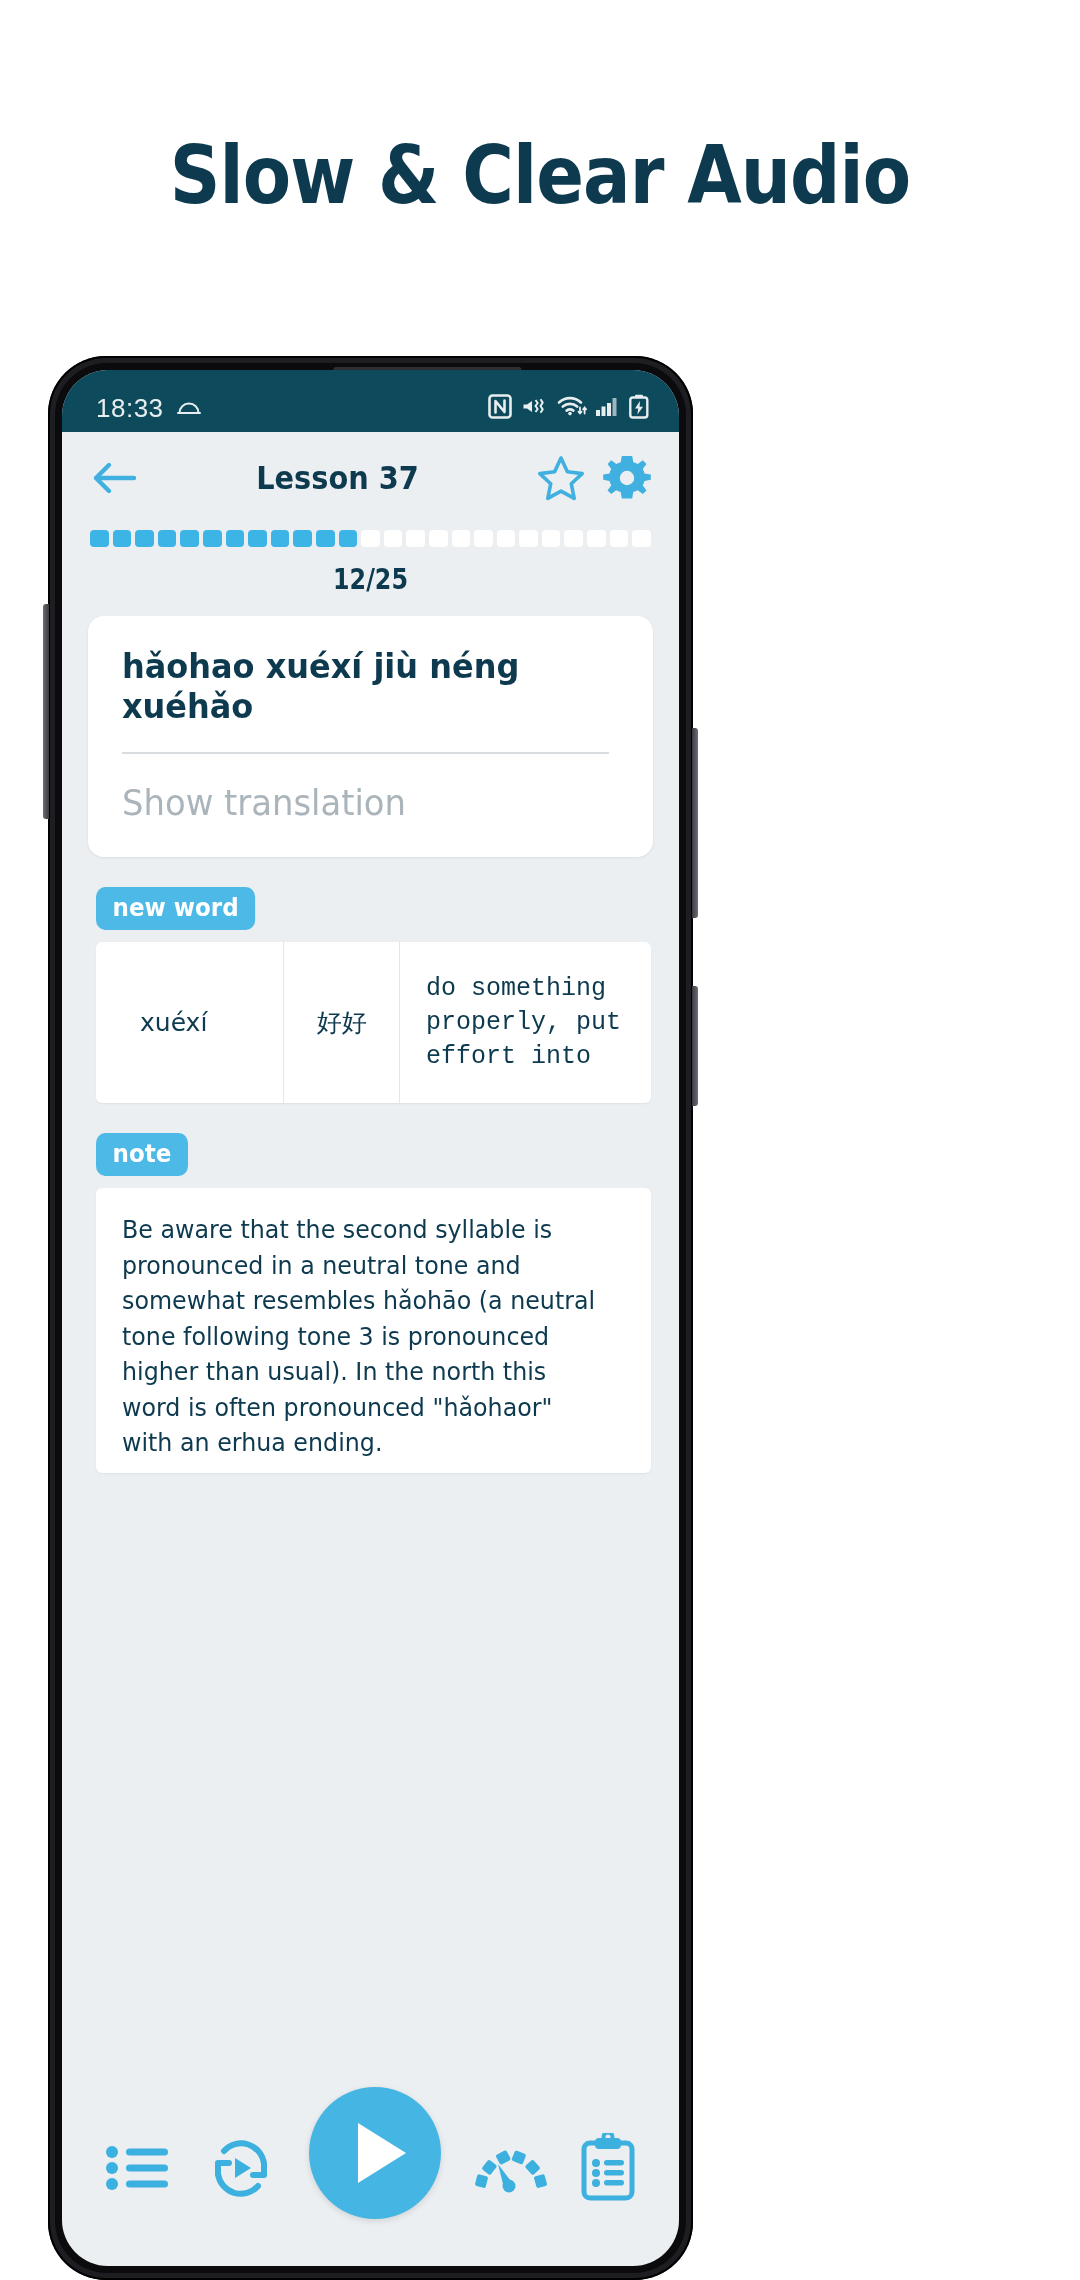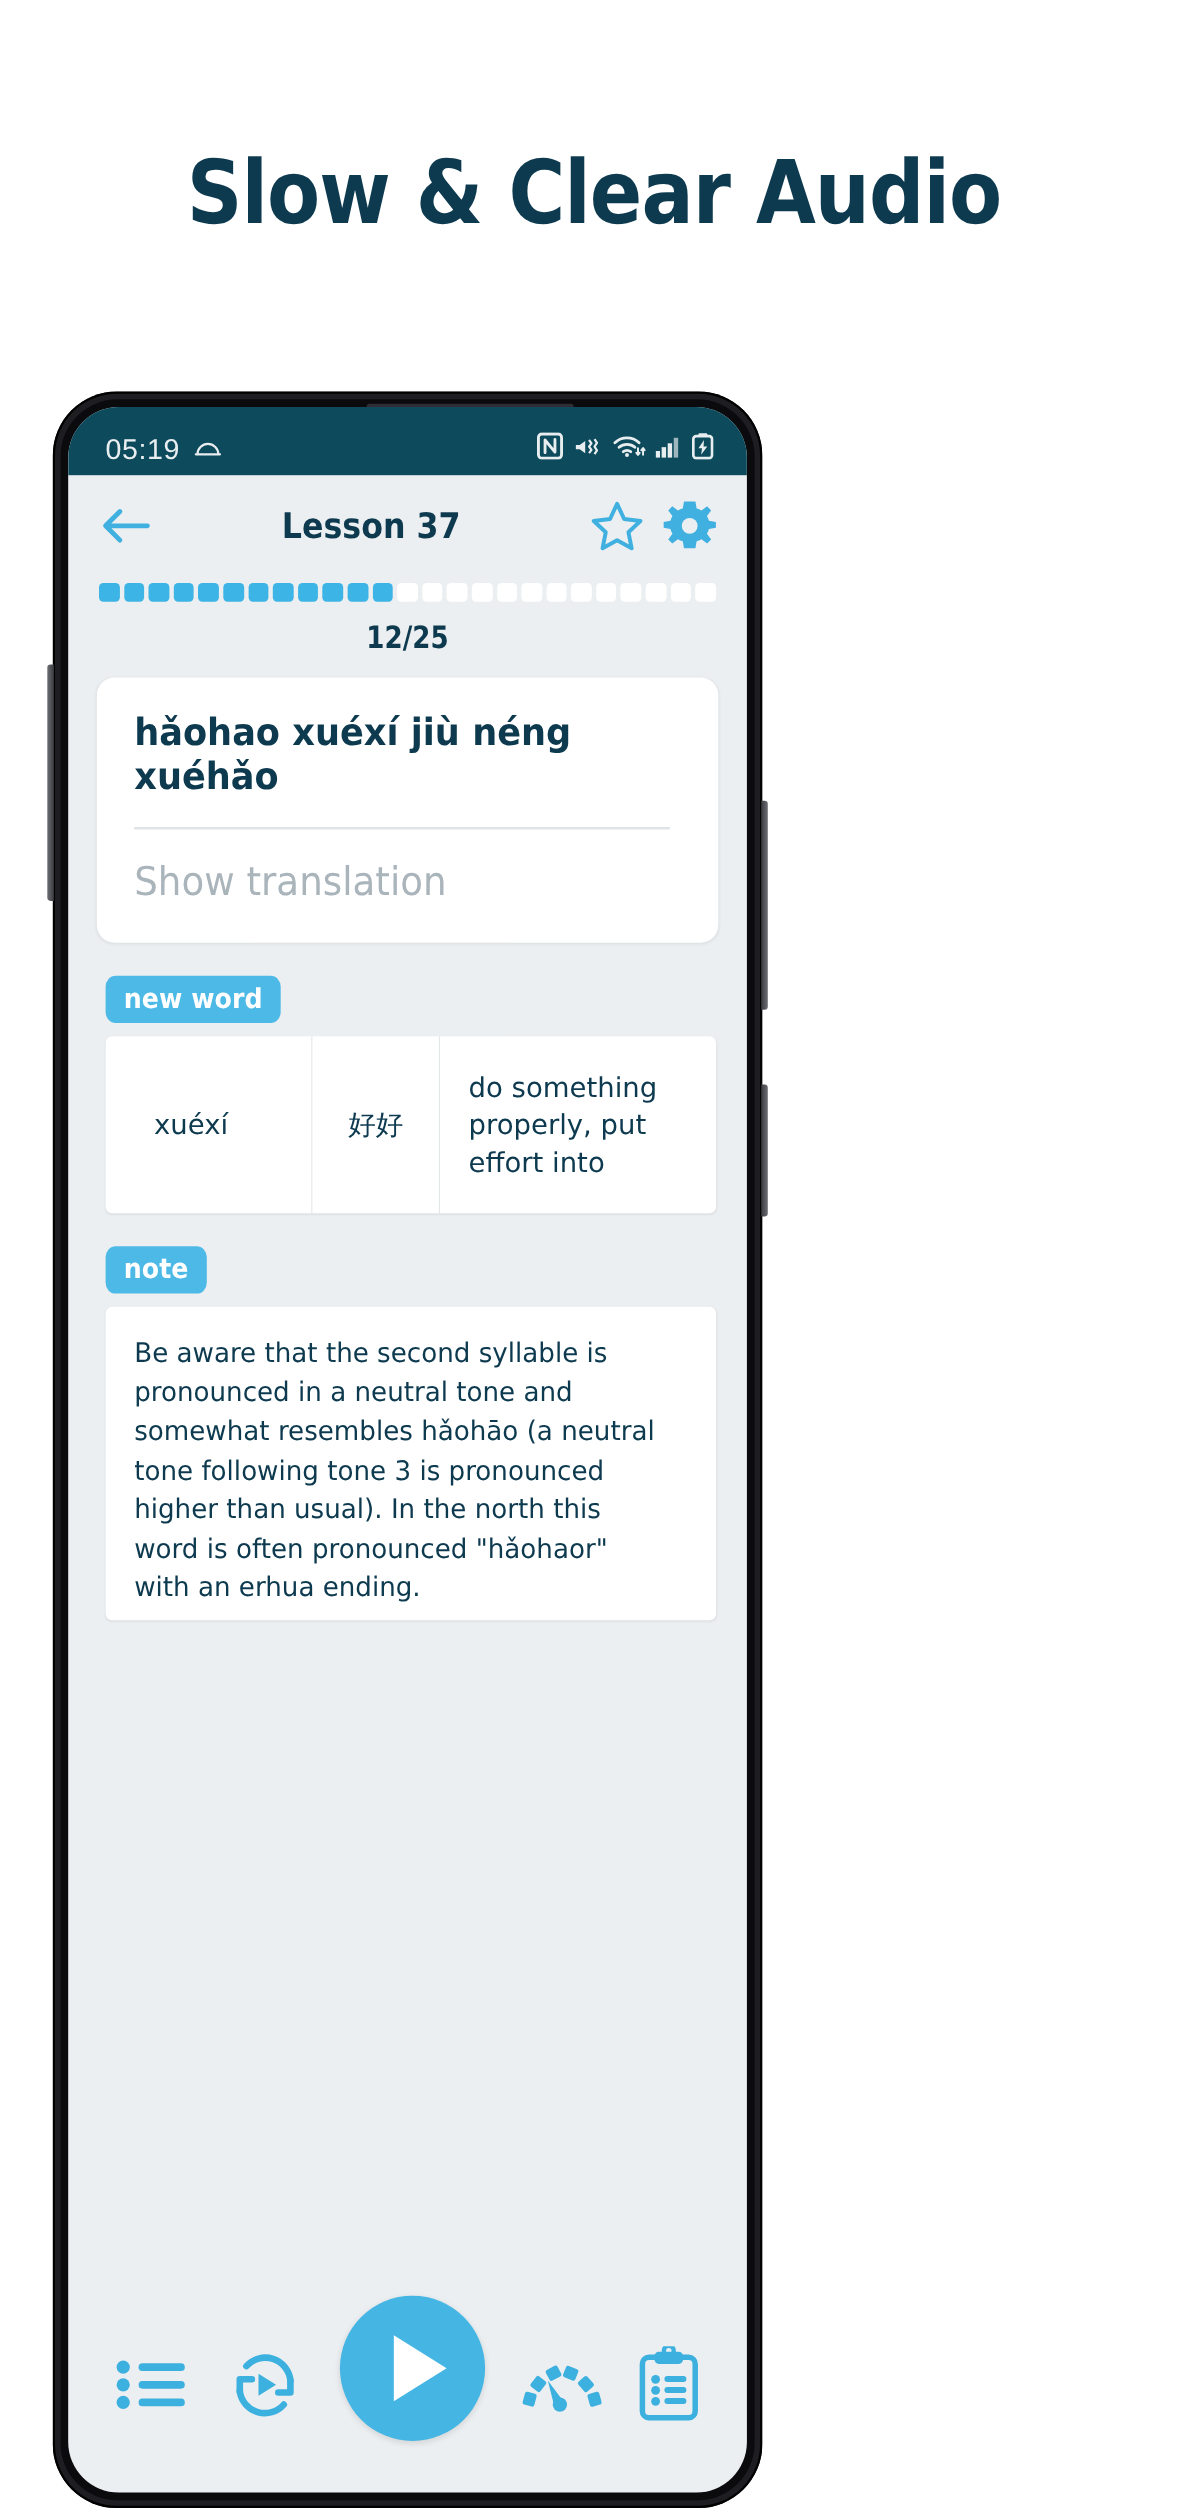--- a/index.html
+++ b/index.html
@@ -222,21 +222,21 @@
     display: flex;
     align-items: center;
     font-family: "DejaVu Sans", sans-serif;
     font-size: 25px;
     color: #0d3a4f;
     line-height: 1.35;
   }
   .vocab-cell.pinyin-cell { flex: 0 0 28%; justify-content: center; }
   .vocab-cell.hanzi-cell  { flex: 0 0 21%; justify-content: center;
                             border-left: 1px solid #e3e7ea; border-right: 1px solid #e3e7ea; margin-left: 32px; }
-  .vocab-cell.meaning-cell{ flex: 1 1 auto; padding-left: 26px; padding-right: 5px; }
+  .vocab-cell.meaning-cell{ flex: 1 1 auto; padding-left: 26px; padding-right: 5px; font-family: Liberation Mono, monospace; }
 
   .note-card {
     background: #ffffff;
     border-radius: 6px;
     margin-left: 8px;
     margin-right: 2px;
     padding: 24px 26px 12px 26px;
     box-shadow: 0 1px 2px rgba(0,0,0,0.06);
   }
   .note-text {
@@ -289,21 +289,21 @@
     <div class="phone-inner-bezel"></div>
     <div class="speaker-slit"></div>
     <div class="side-btn-left"></div>
     <div class="side-btn vol"></div>
     <div class="side-btn pwr"></div>
 
     <div class="screen">
 
       <div class="statusbar">
         <div class="sb-left">
-          <span class="sb-time">05:19</span>
+          <span class="sb-time">18:33</span>
           <span class="sb-icon">
             <svg width="26" height="20" viewBox="0 0 26 20">
               <path d="M2 17 h22 M3.5 17 a9.5 9.5 0 0 1 19 0" fill="none" stroke="#e8eef0" stroke-width="2" stroke-linecap="round"></path>
             </svg>
           </span>
         </div>
         <div class="sb-right">
           <span class="sb-icon">
             <svg width="24" height="25" viewBox="0 0 24 25">
               <rect x="1.5" y="1.5" width="21" height="22" rx="3" fill="none" stroke="#e8eef0" stroke-width="2.6"></rect>

